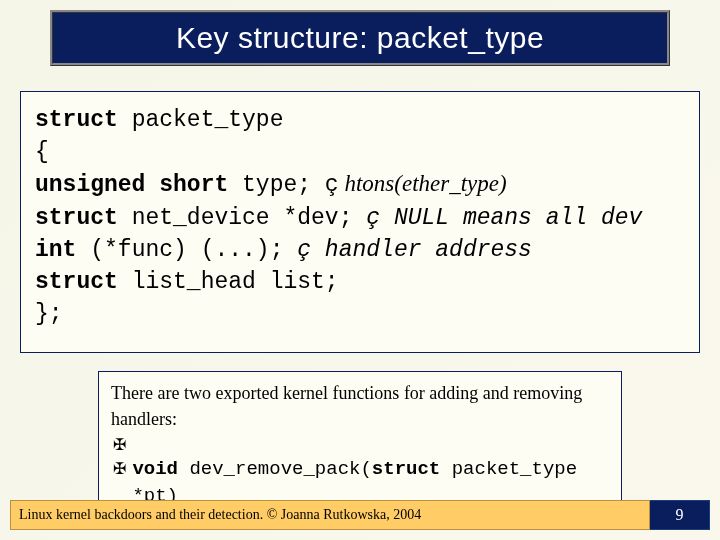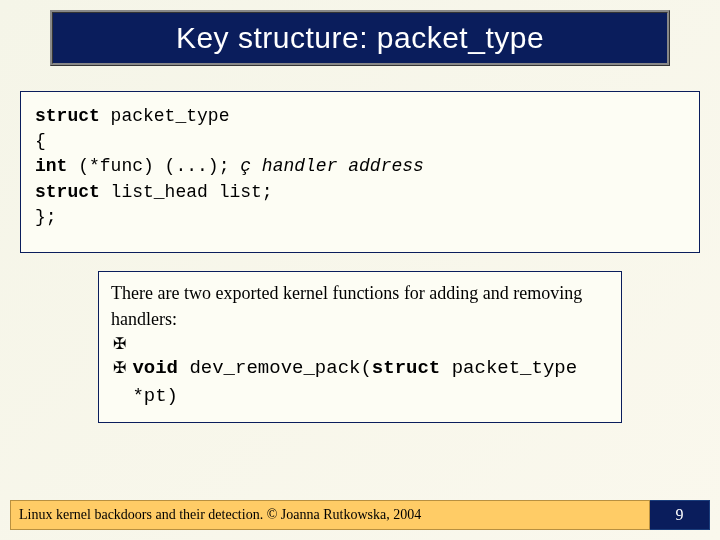--- a/index.html
+++ b/index.html
@@ -26,21 +26,21 @@
     font-size: 30px;
     letter-spacing: 0.5px;
   }
   .code-box {
     margin: 25px auto 0;
     width: 680px;
     background: #fdfdf4;
     border: 1px solid #0a1d5c;
     padding: 12px 14px 22px;
     font-family: "Courier New", monospace;
-    font-size: 18px;
+    font-size: 23px;
     line-height: 1.4;
     color: #000;
   }
   .kw { font-weight: bold; }
   .arrow-line .it { font-style: italic; font-family: "Times New Roman", serif; }
   .arrow-line .it2 { font-style: italic; }
   .text-box {
     margin: 18px auto 0;
     width: 524px;
     background: #fdfdf4;
@@ -87,20 +87,22 @@
 </head>
 <body>
 
 <div class="title-box">
   <span class="title-text">Key structure: packet_type</span>
 </div>
 
 <div class="code-box">
   <div><span class="kw">struct</span><span> packet_type</span></div>
   <div><span>{</span></div>
+  <div class="arrow-line"><span class="kw"> unsigned short</span><span>      type;  </span><span>ç</span><span class="it"> htons(ether_type)</span></div>
+  <div class="arrow-line"><span class="kw"> struct</span><span> net_device *dev;  </span><span class="it2">ç NULL means all dev</span></div>
   <div class="arrow-line"><span class="kw"> int</span><span> (*func) (...); </span><span class="it2">ç handler address</span></div>
   <div><span class="kw"> struct</span><span> list_head list;</span></div>
   <div><span>};</span></div>
 </div>
 
 <div class="text-box">
   <div>There are two exported kernel functions for adding and removing handlers:</div>
   <div class="bullet-line">
     <span class="bullet">✠</span>
   </div>

